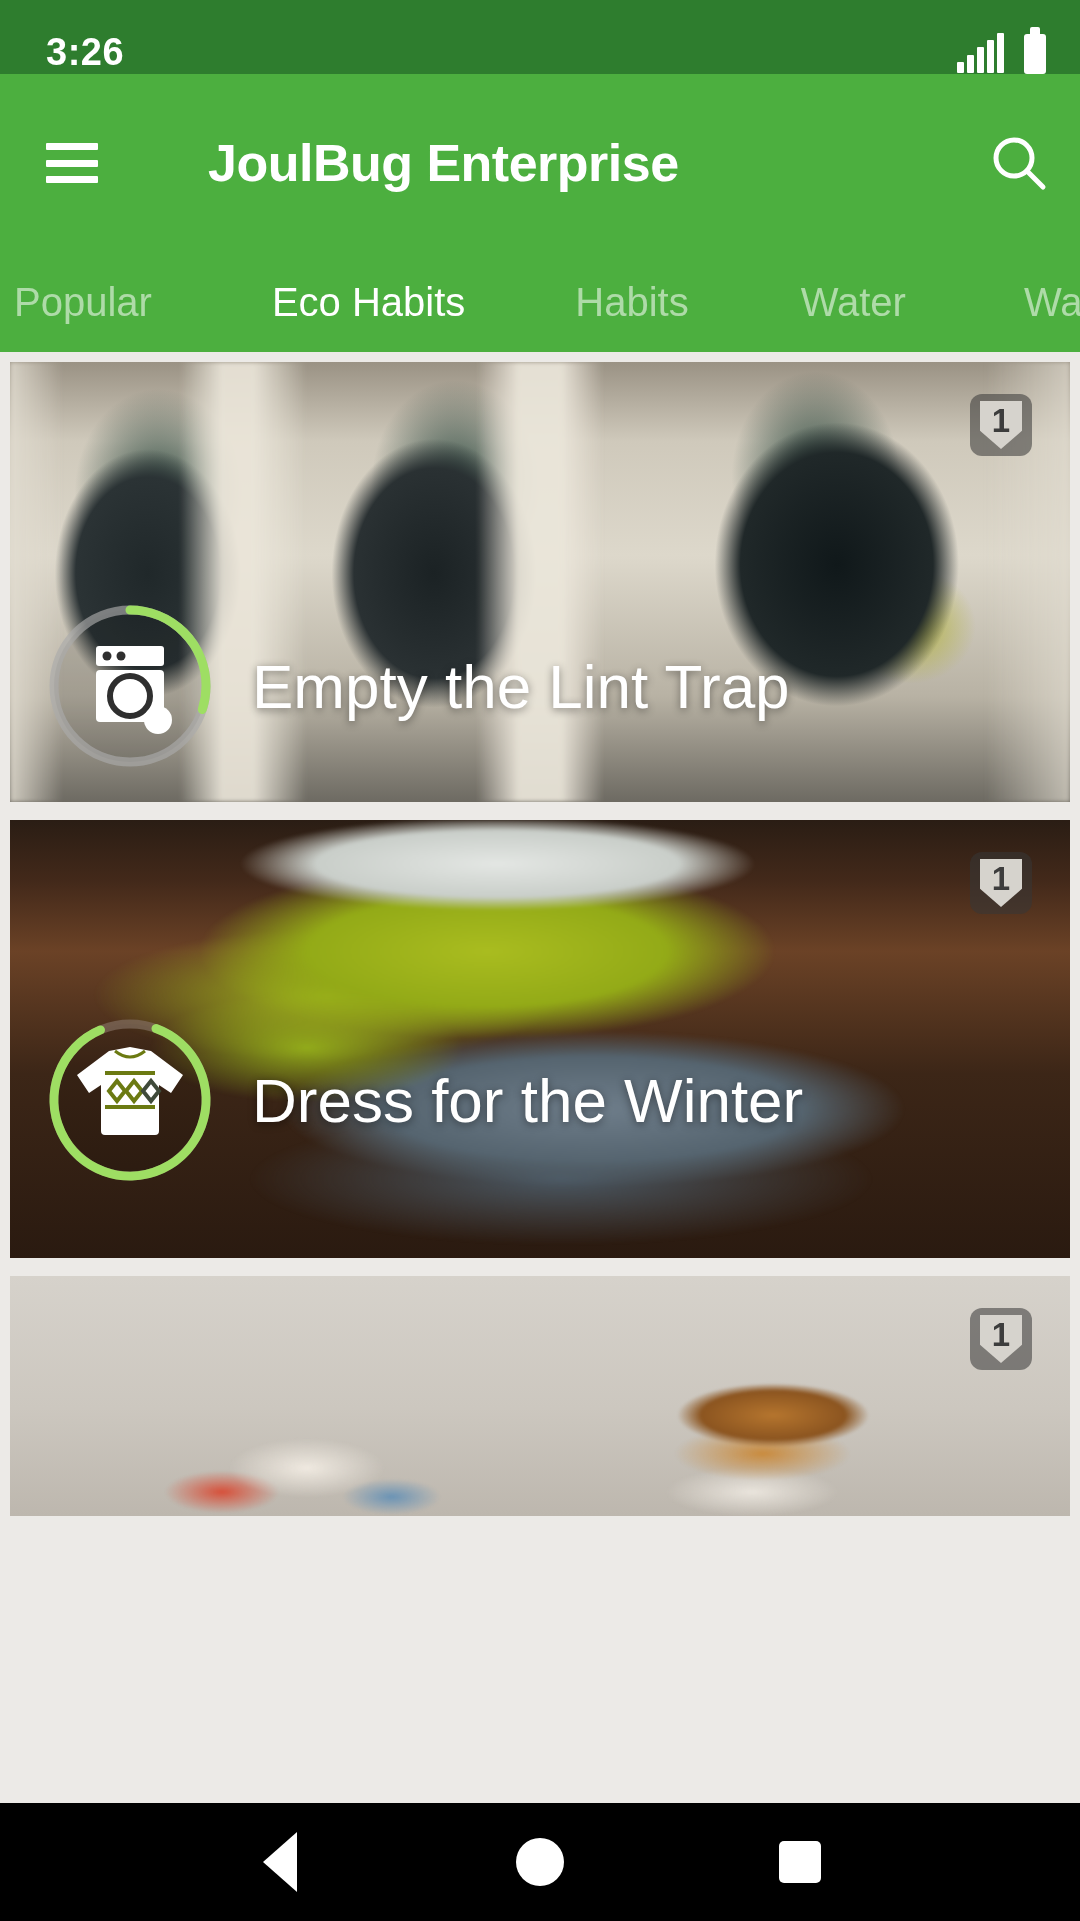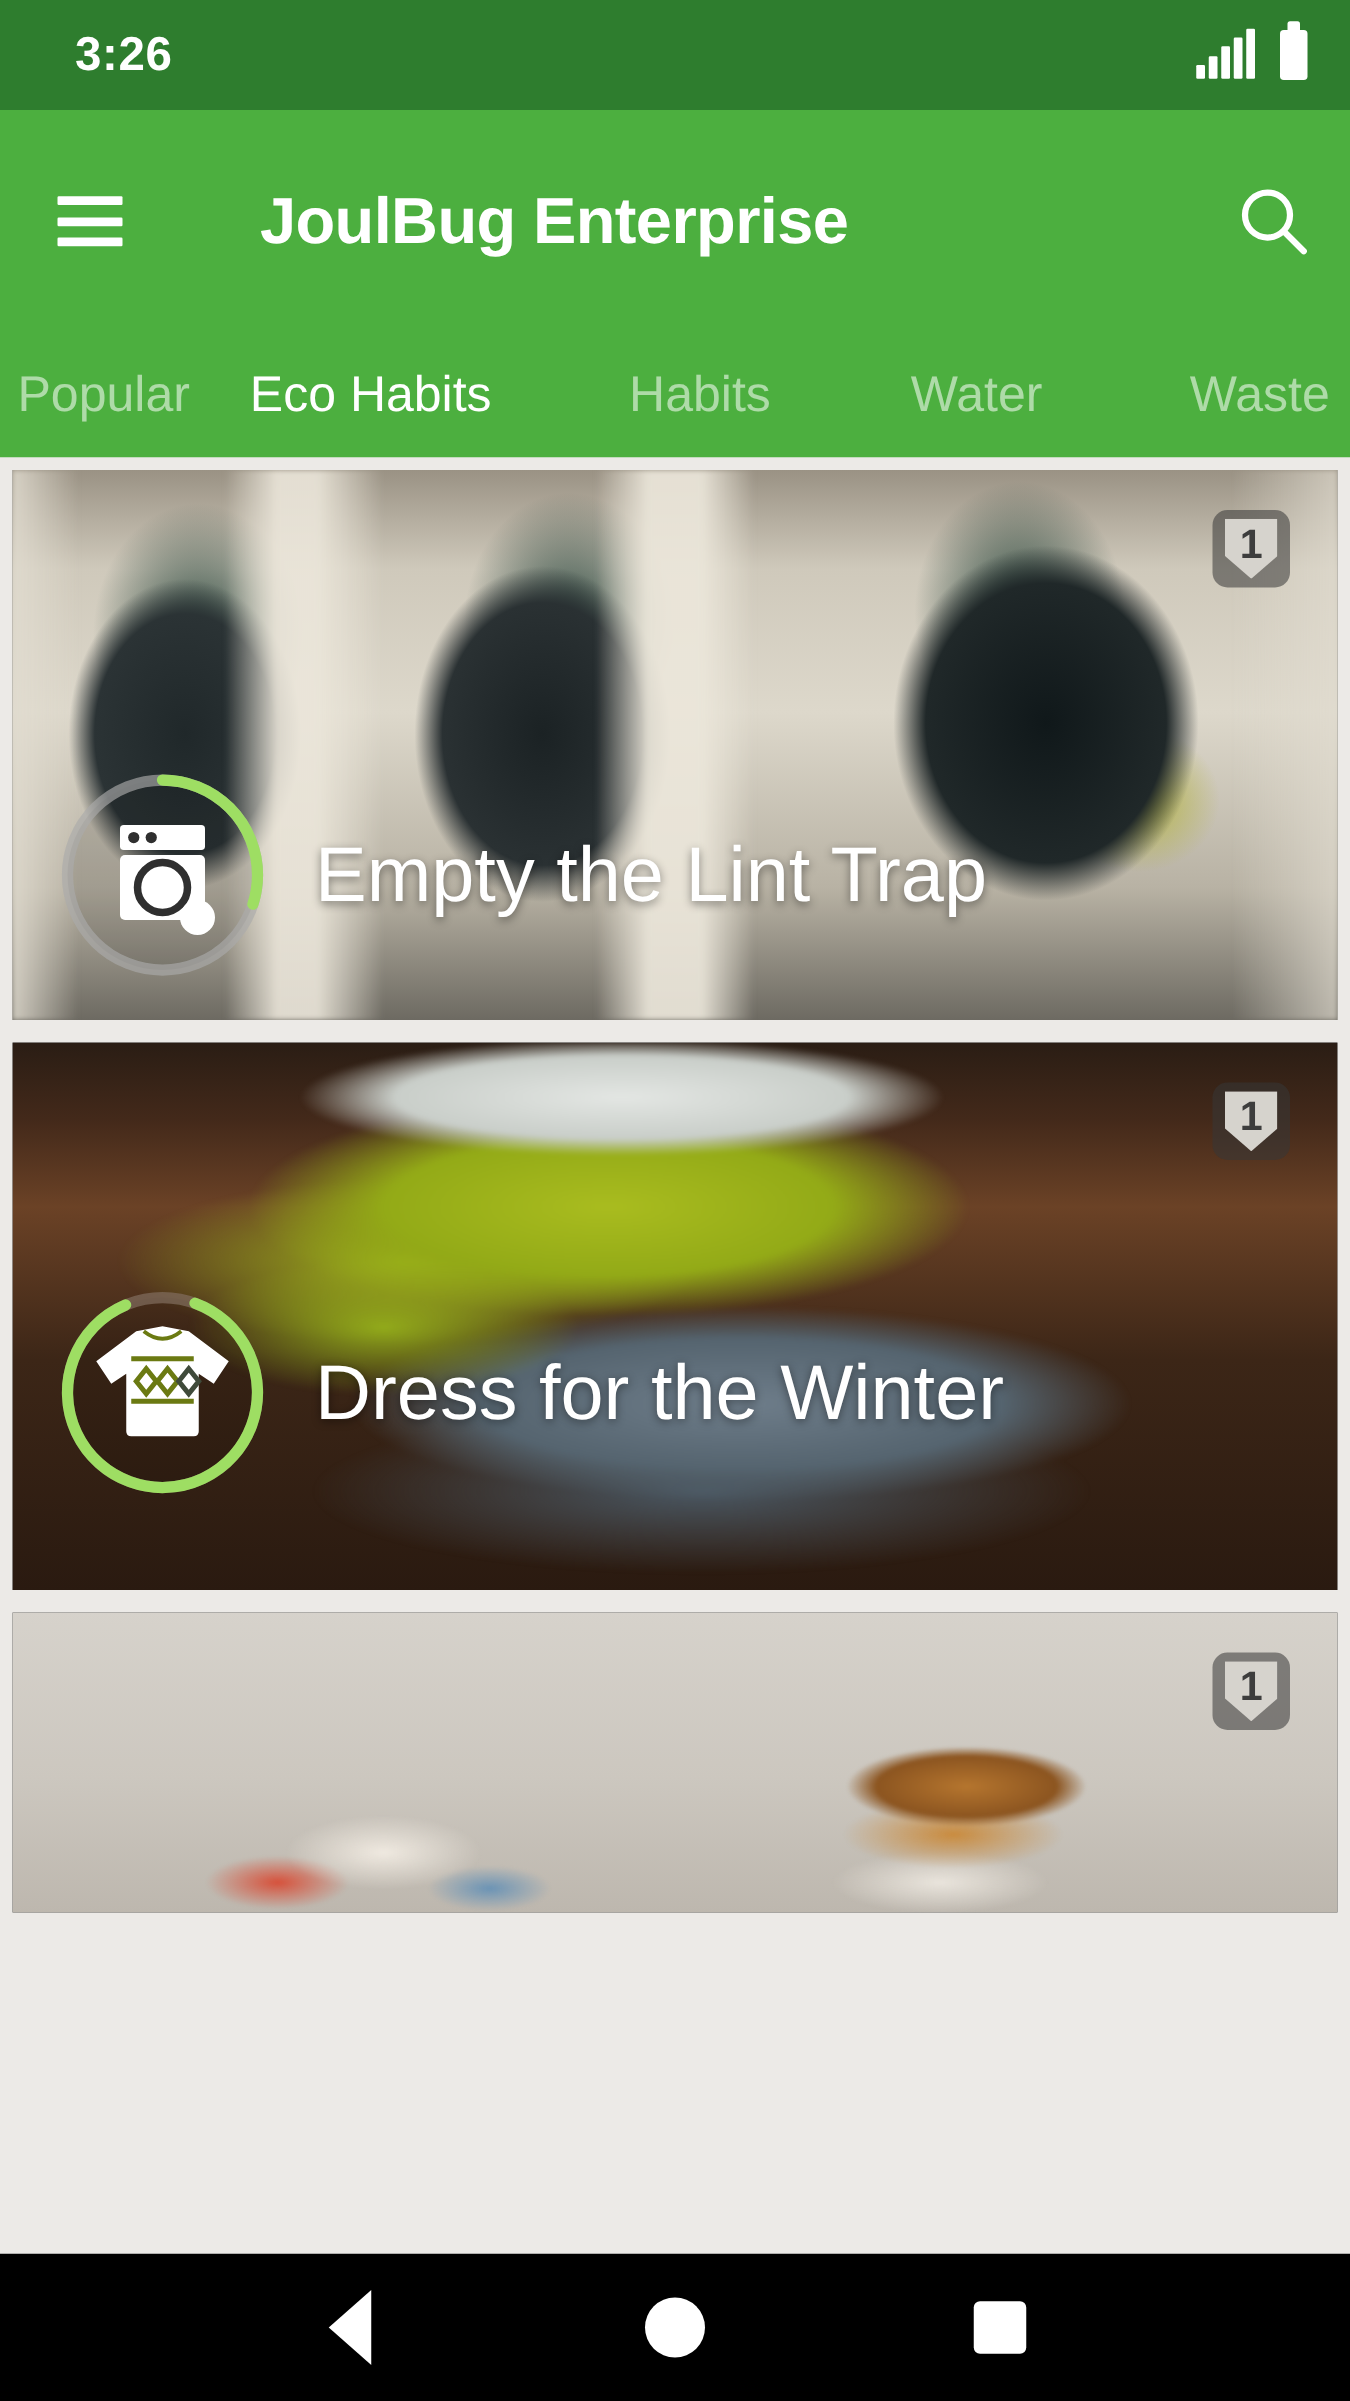--- a/index.html
+++ b/index.html
@@ -16,26 +16,26 @@
     position: relative;
     width: 1080px;
     height: 1921px;
     background: #e8e8e8;
     display: flex;
     flex-direction: column;
   }
 
   
   .status-bar {
-    height: 88px;
+    height: 74px;
     background: #2e7d2e;
     display: flex;
-    align-items: center;
+    align-items: flex-end;
     justify-content: space-between;
-    padding: 0 34px 0 60px;
+    padding: 0 34px 0 46px;
     flex: 0 0 auto;
   }
   .status-time {
     color: #ffffff;
     font-size: 38px;
     font-weight: bold;
     letter-spacing: 0.5px;
   }
   .status-icons {
     display: flex;
@@ -135,21 +135,21 @@
     font-size: 40px;
     white-space: nowrap;
     cursor: pointer;
     line-height: 1;
     flex: 0 0 auto;
   }
   .tab.active {
     color: #ffffff;
   }
   .tab:nth-child(1) { margin-left: 14px; }
-  .tab:nth-child(2) { margin-left: 48px; }
+  .tab:nth-child(2) { margin-left: 120px; }
   .tab:nth-child(3) { margin-left: 110px; }
   .tab:nth-child(4) { margin-left: 112px; margin-top: 24px; }
   .tab:nth-child(5) { margin-left: 118px; }
 
   
   .feed {
     flex: 1 1 auto;
     background: #eceae7;
     padding: 10px 10px 0 10px;
     overflow: hidden;

